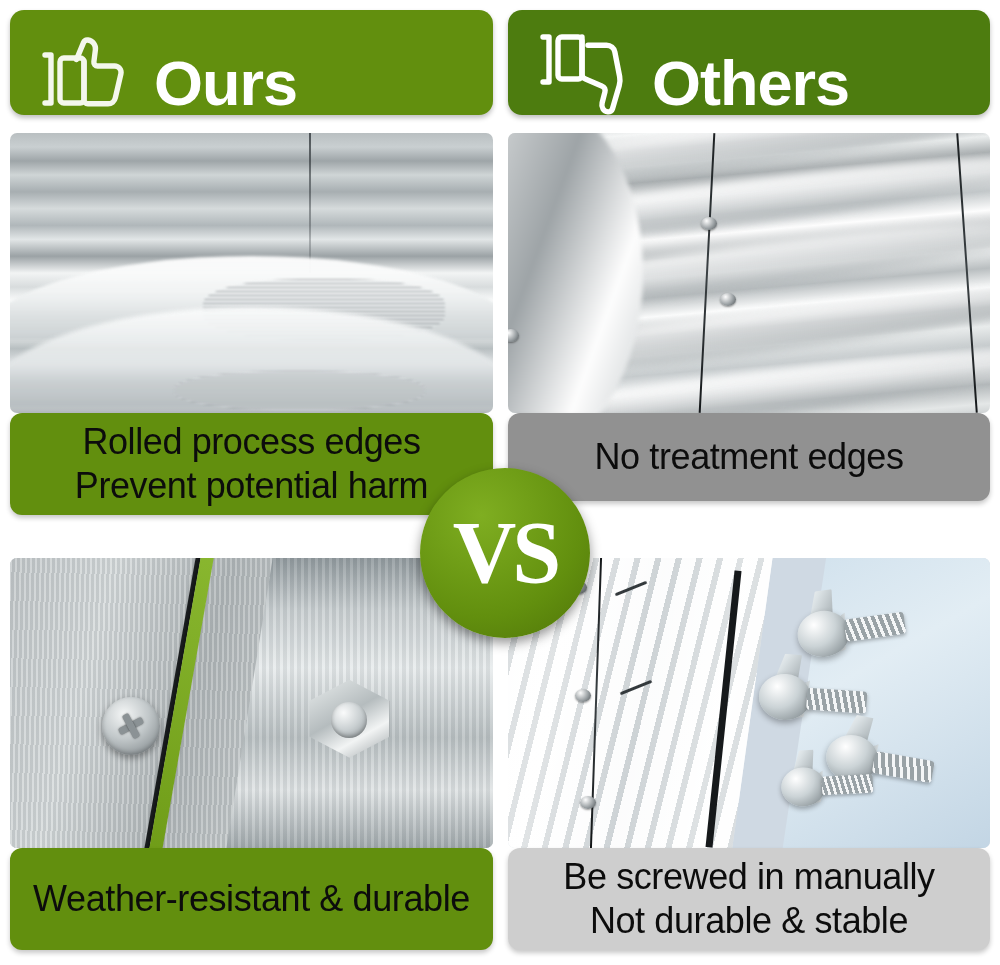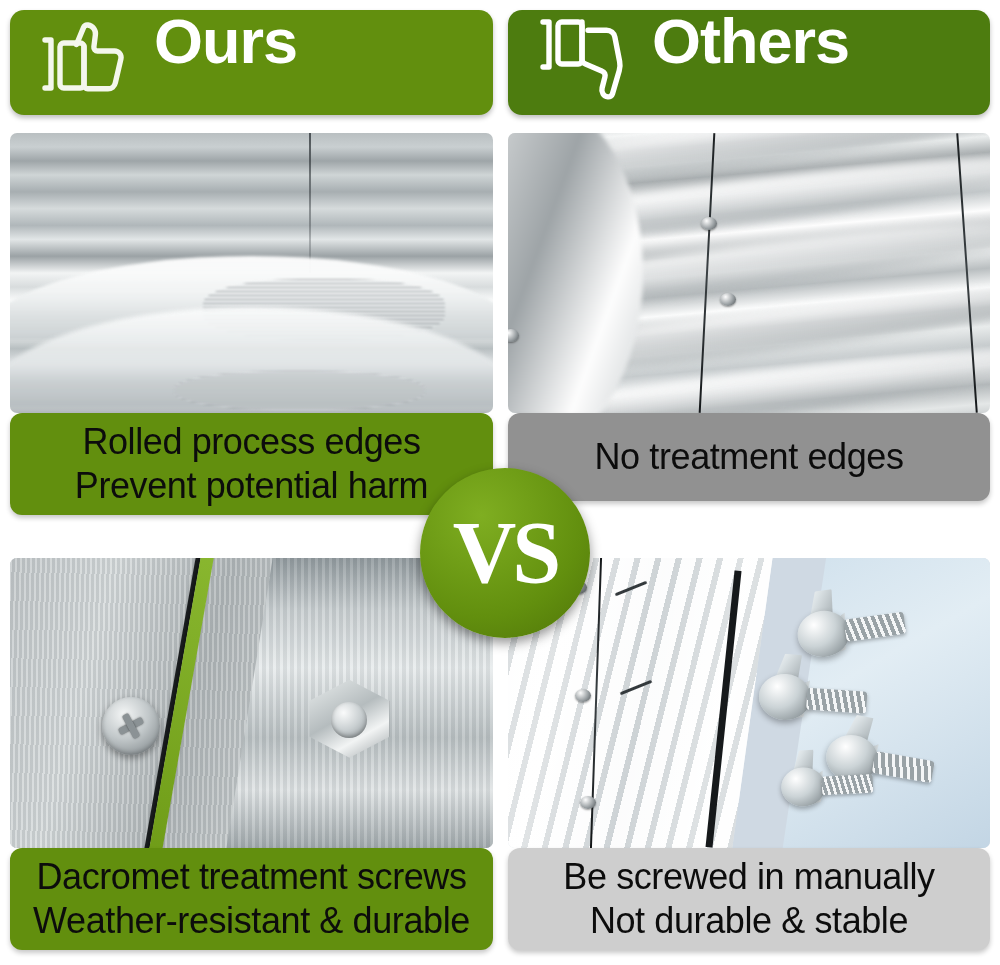--- a/index.html
+++ b/index.html
@@ -7,21 +7,21 @@
     width:1000px;height:965px;
     font-family:"Liberation Sans", sans-serif;
     overflow:hidden;
     position:relative;
   }
   .sheet{position:absolute;left:0;top:0;width:1000px;height:965px;background:#ffffff;}
 
   
   .hdr{
     position:absolute;height:105px;border-radius:14px;
-    display:flex;align-items:flex-start;
+    display:flex;align-items:flex-end;
     box-shadow:0 3px 5px rgba(0,0,0,.25);
   }
   .hdr-ours {left:10px;  top:10px; width:483px; background:#628F0E;}
   .hdr-others{left:508px;top:10px; width:482px; background:#4d7c0f;}
   .hdr .thumb{width:96px;height:90px;margin-left:26px;flex:0 0 auto;}
   .hdr .htxt{
     color:#ffffff;font-size:63px;font-weight:700;letter-spacing:-1px;
     margin-left:22px;line-height:1;
   }
 
@@ -373,21 +373,20 @@
       <div class="wingscrew" style="left:55%;top:66%;transform:rotate(-3deg) scale(.85);">
         <div class="wing wa"></div>
         <div class="wing wb"></div>
         <div class="head"></div>
         <div class="thread"></div>
       </div>
     </div>
   </div>
 
   <div class="cap c-bl">
-    <span>Dacromet treatment screws</span>
     <span>Weather-resistant &amp; durable</span>
   </div>
   <div class="cap c-br">
     <span>Be screwed in manually</span>
     <span>Not durable &amp; stable</span>
   </div>
 
   <div class="vs">
     <span>VS</span>
   </div>

